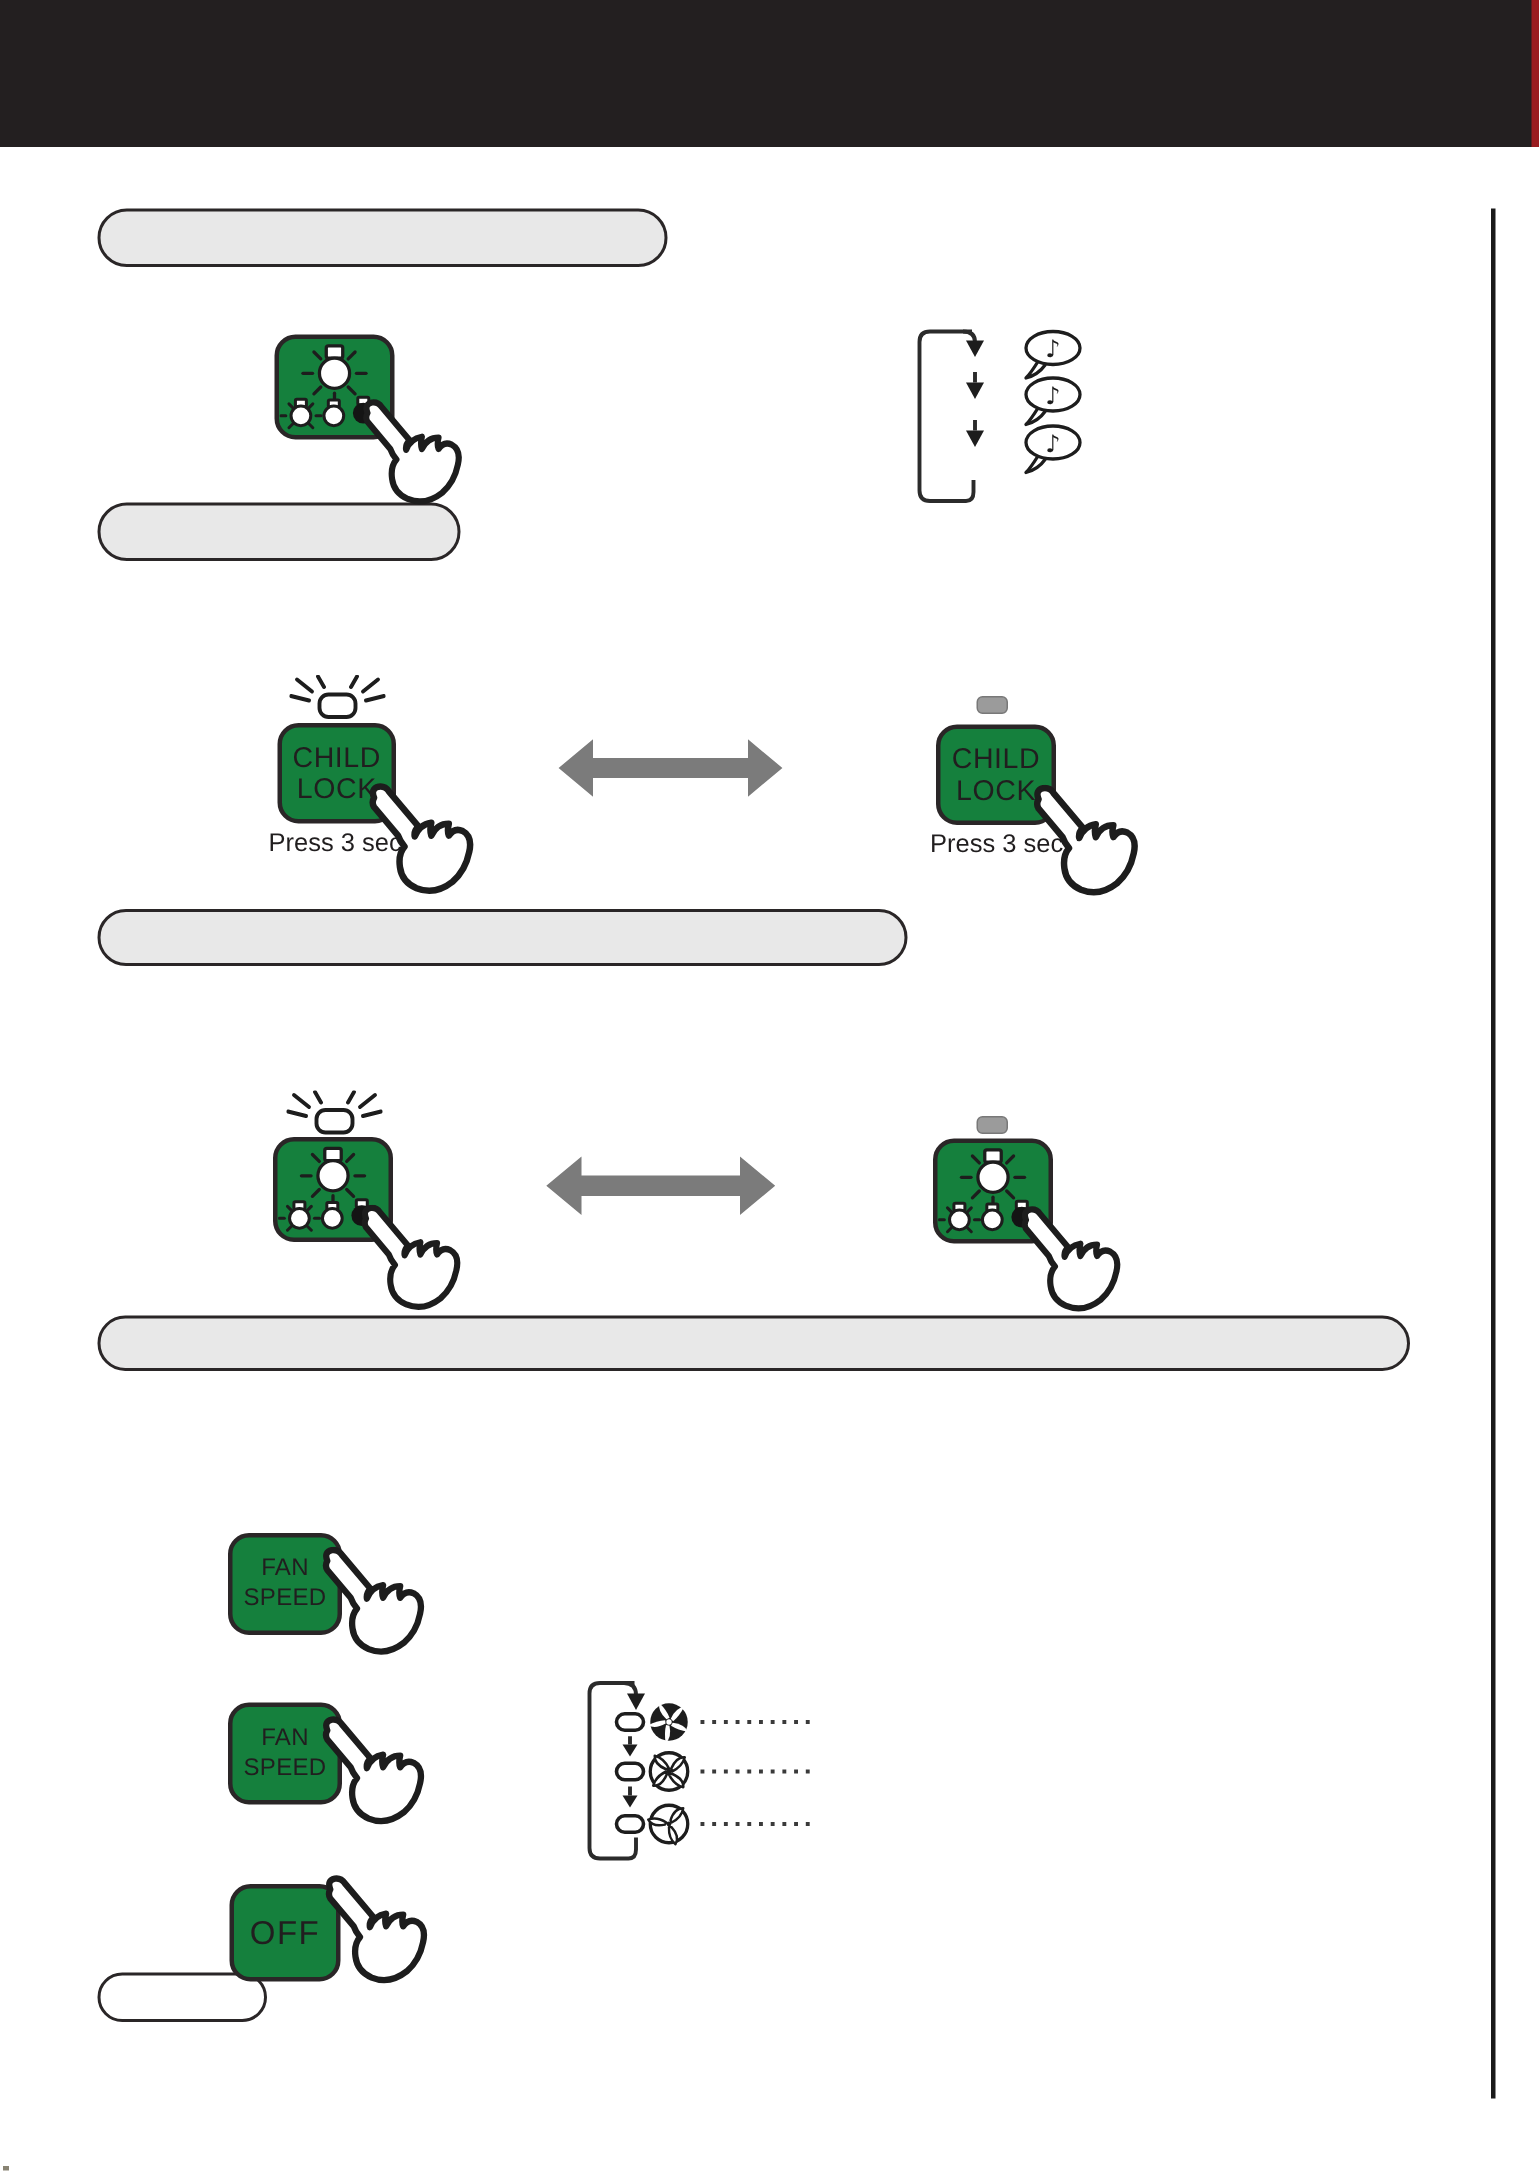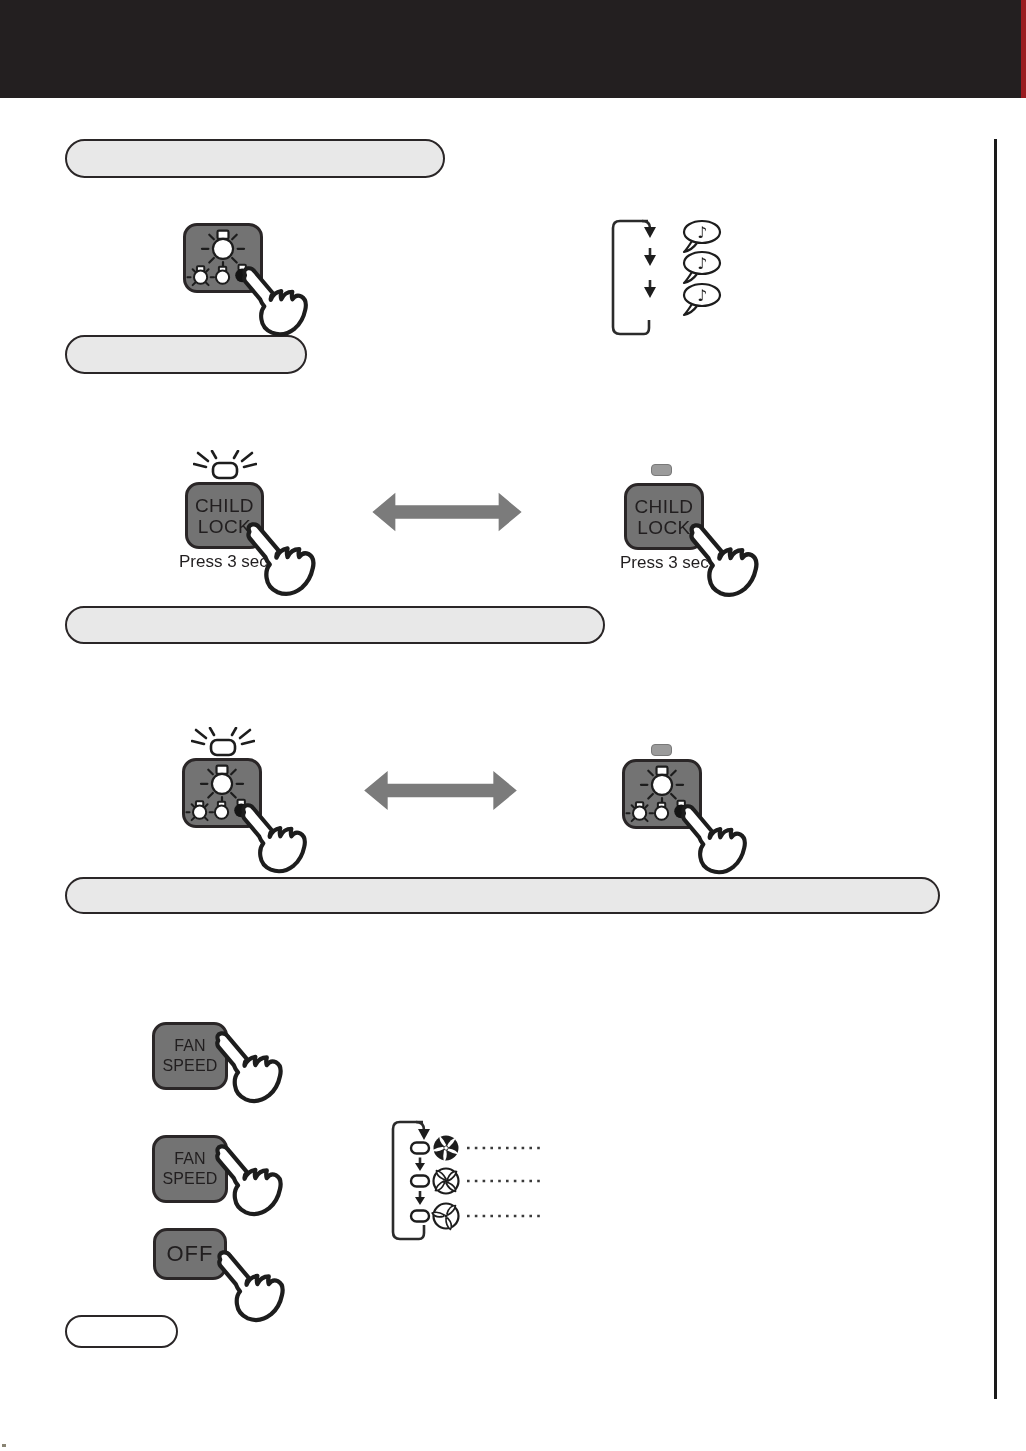--- a/index.html
+++ b/index.html
@@ -3,21 +3,21 @@
 <meta charset="utf-8">
 <style>
   html,body{margin:0;padding:0;background:#fff;}
   .page{position:relative;width:1026px;height:1451px;background:#fff;overflow:hidden;
         font-family:"Liberation Sans",sans-serif;color:#1f1d1e;}
   .topbar{position:absolute;left:0;top:0;width:1026px;height:98px;background:#231f20;}
   .red-strip{position:absolute;right:0;top:0;width:5px;height:98px;background:#9a1c20;}
   .vrule{position:absolute;left:994px;top:139px;width:3px;height:1260px;background:#1a1a1a;}
   .pill{position:absolute;background:#e8e8e8;border:2.5px solid #2a2627;border-radius:22px;box-sizing:border-box;}
   .pill.white{background:#fff;border-radius:17px;}
-  .dev-btn{position:absolute;background:#737373;border:3px solid #2a2627;border-radius:14px;box-sizing:border-box;
+  .dev-btn{position:absolute;background:#15803d;border:3px solid #2a2627;border-radius:14px;box-sizing:border-box;
            display:flex;flex-direction:column;align-items:center;justify-content:center;text-align:center;}
   .cl-line{font-size:19px;line-height:21px;letter-spacing:.4px;color:#211e1f;}
   .fs-line{font-size:16px;line-height:20px;letter-spacing:.2px;color:#211e1f;}
   .off-line{font-size:22px;line-height:24px;letter-spacing:1px;color:#211e1f;}
   .press-hint{position:absolute;font-size:17px;color:#211e1f;white-space:nowrap;}
   .led-on{position:absolute;width:21px;height:12px;border-radius:4px;background:#9b9b9b;
           border:1.5px solid #787878;box-sizing:border-box;}
   .abs{position:absolute;}
   .artifact{position:absolute;left:2px;top:1444px;width:4px;height:3px;background:#6b6550;opacity:.8;}
 </style>
@@ -254,21 +254,21 @@
       <circle r="1.6" fill="#1d1d1d"></circle>
     </g>
 
     <g stroke="#3a3a3a" stroke-width="2.6" stroke-dasharray="2.6,5.2">
       <line x1="84" y1="36" x2="160" y2="36"></line>
       <line x1="84" y1="69" x2="160" y2="69"></line>
       <line x1="84" y1="104" x2="160" y2="104"></line>
     </g>
   </svg>
 
-  <div class="dev-btn" style="left:153px;top:1228px;width:74px;height:52px">
+  <div class="dev-btn" style="left:153px;top:1256px;width:74px;height:65px">
     <div class="off-line">OFF</div>
   </div>
   <svg class="abs" style="left:213px;top:1250px" width="78" height="78" viewBox="0 0 130 130">
       <use href="#hand"></use>
     </svg>
 
   <div class="artifact"></div>
 </div>
 
 </body></html>

